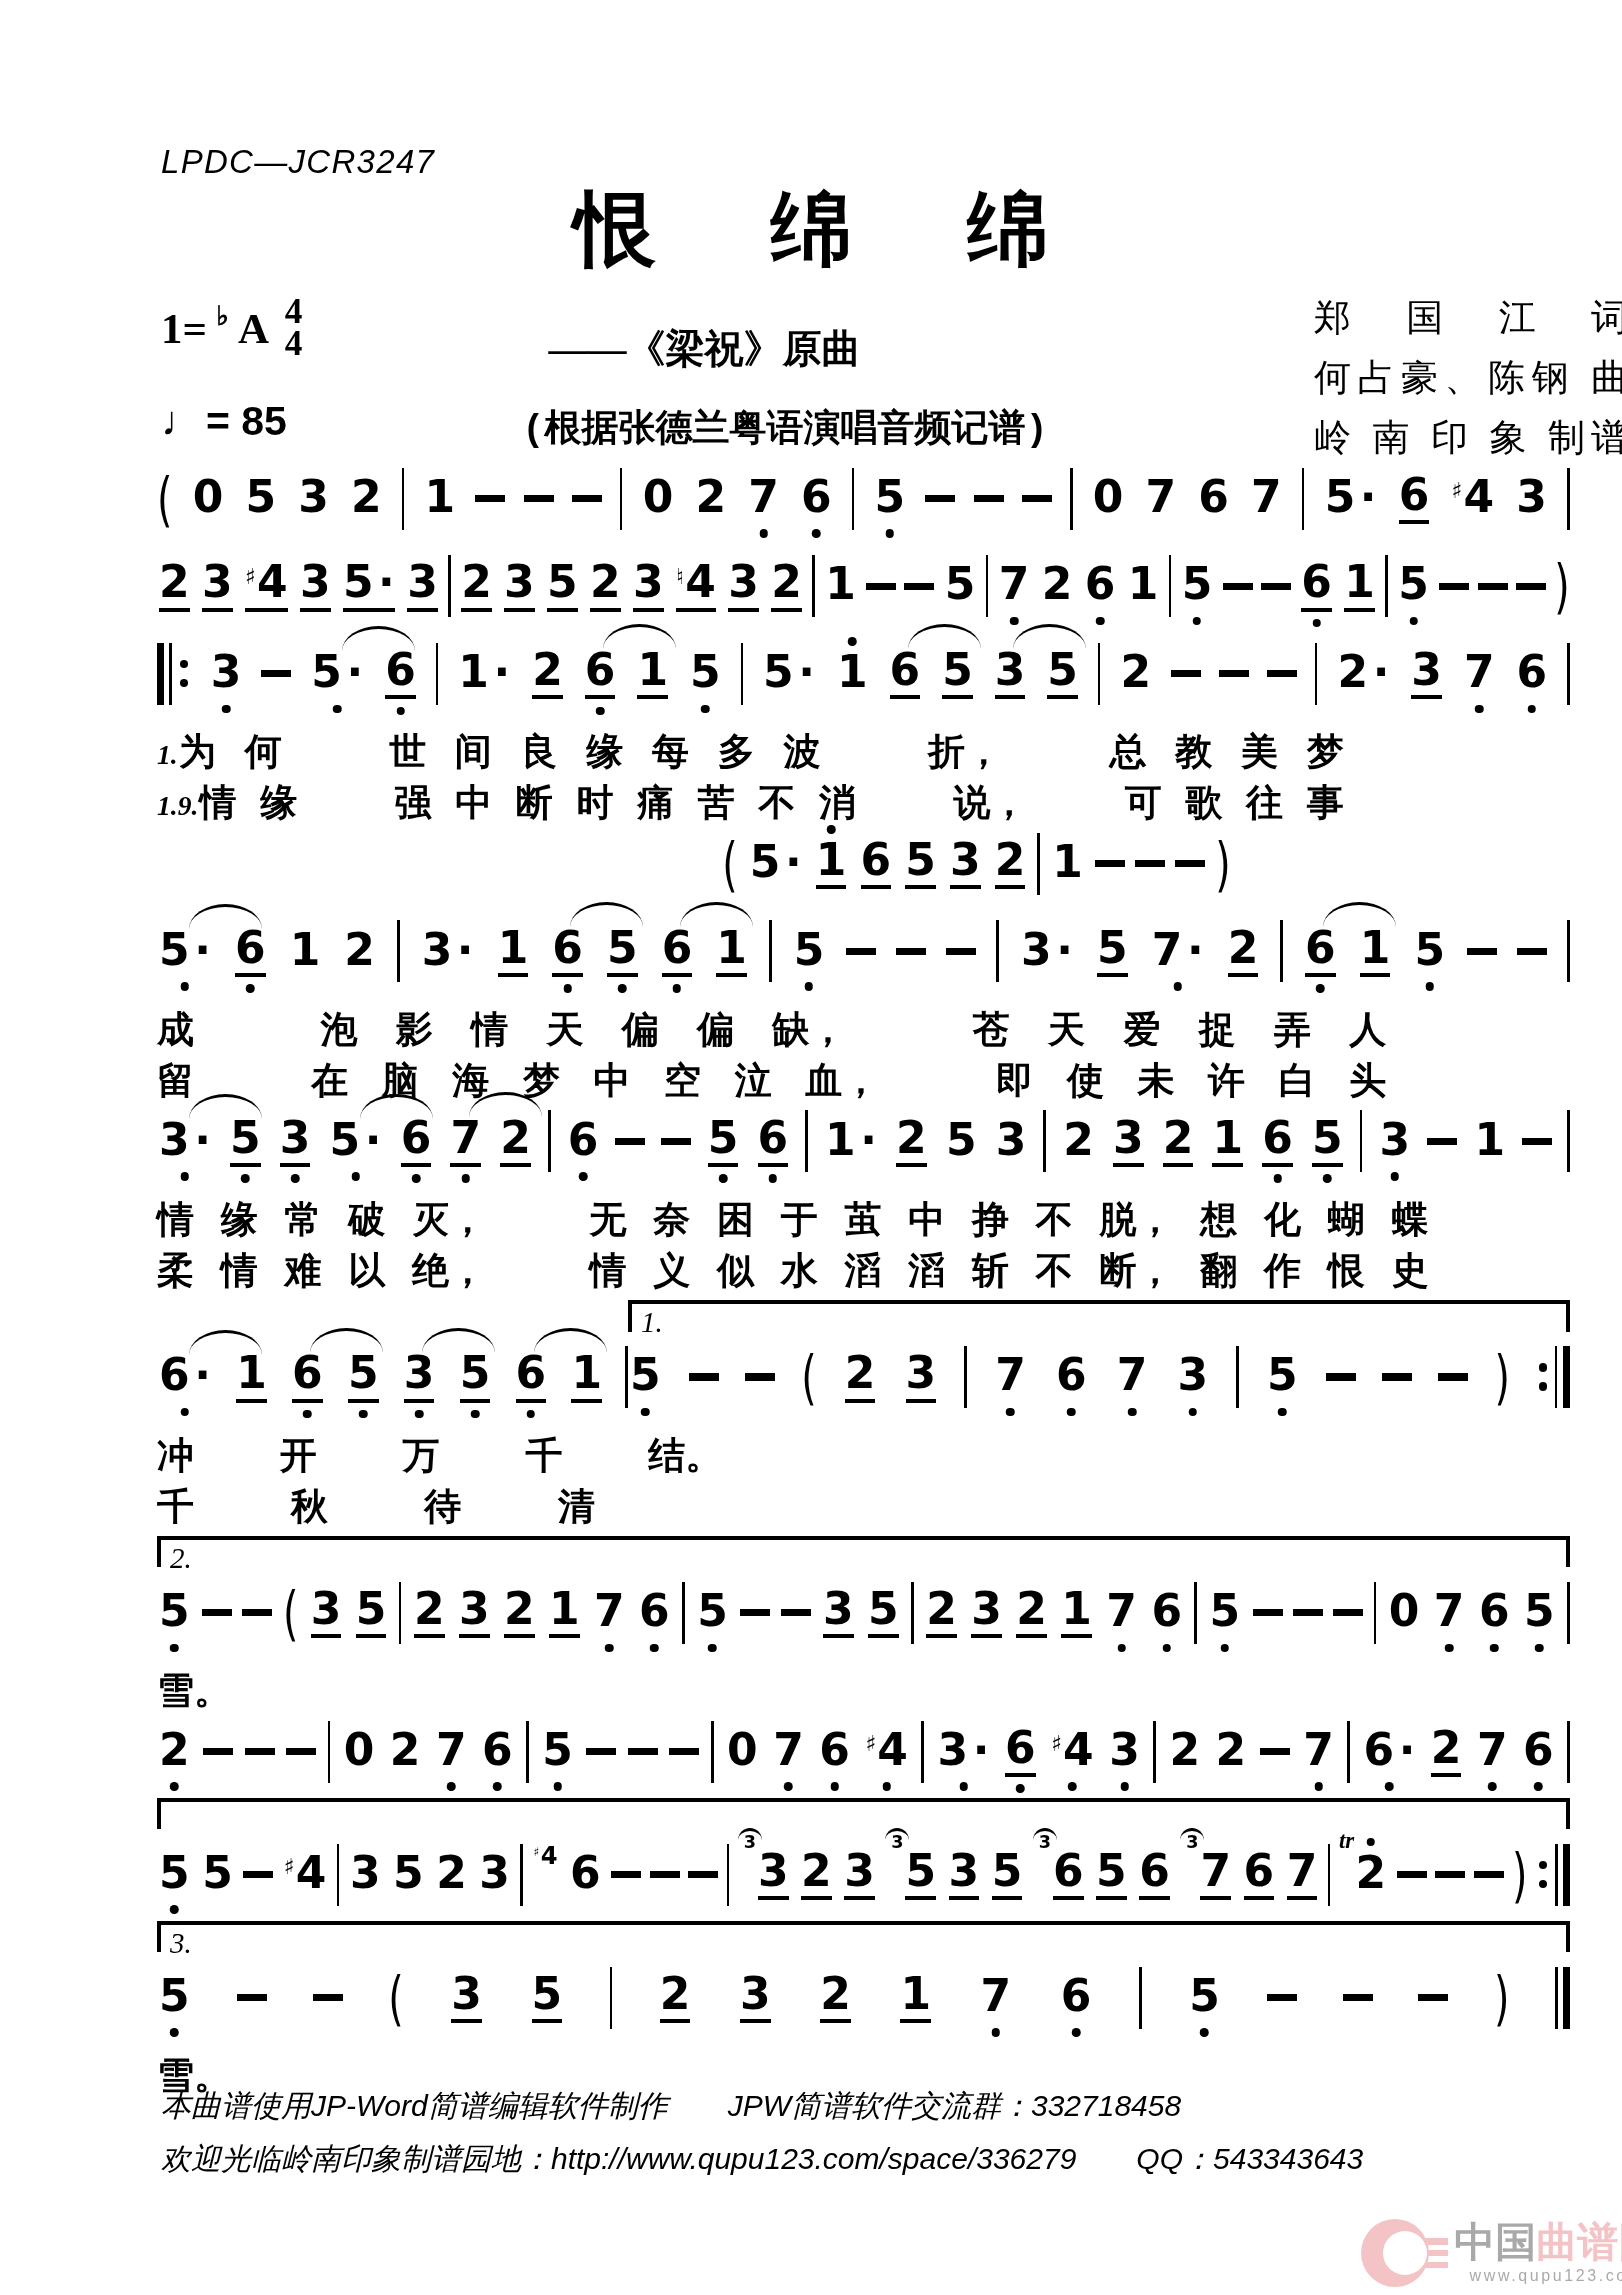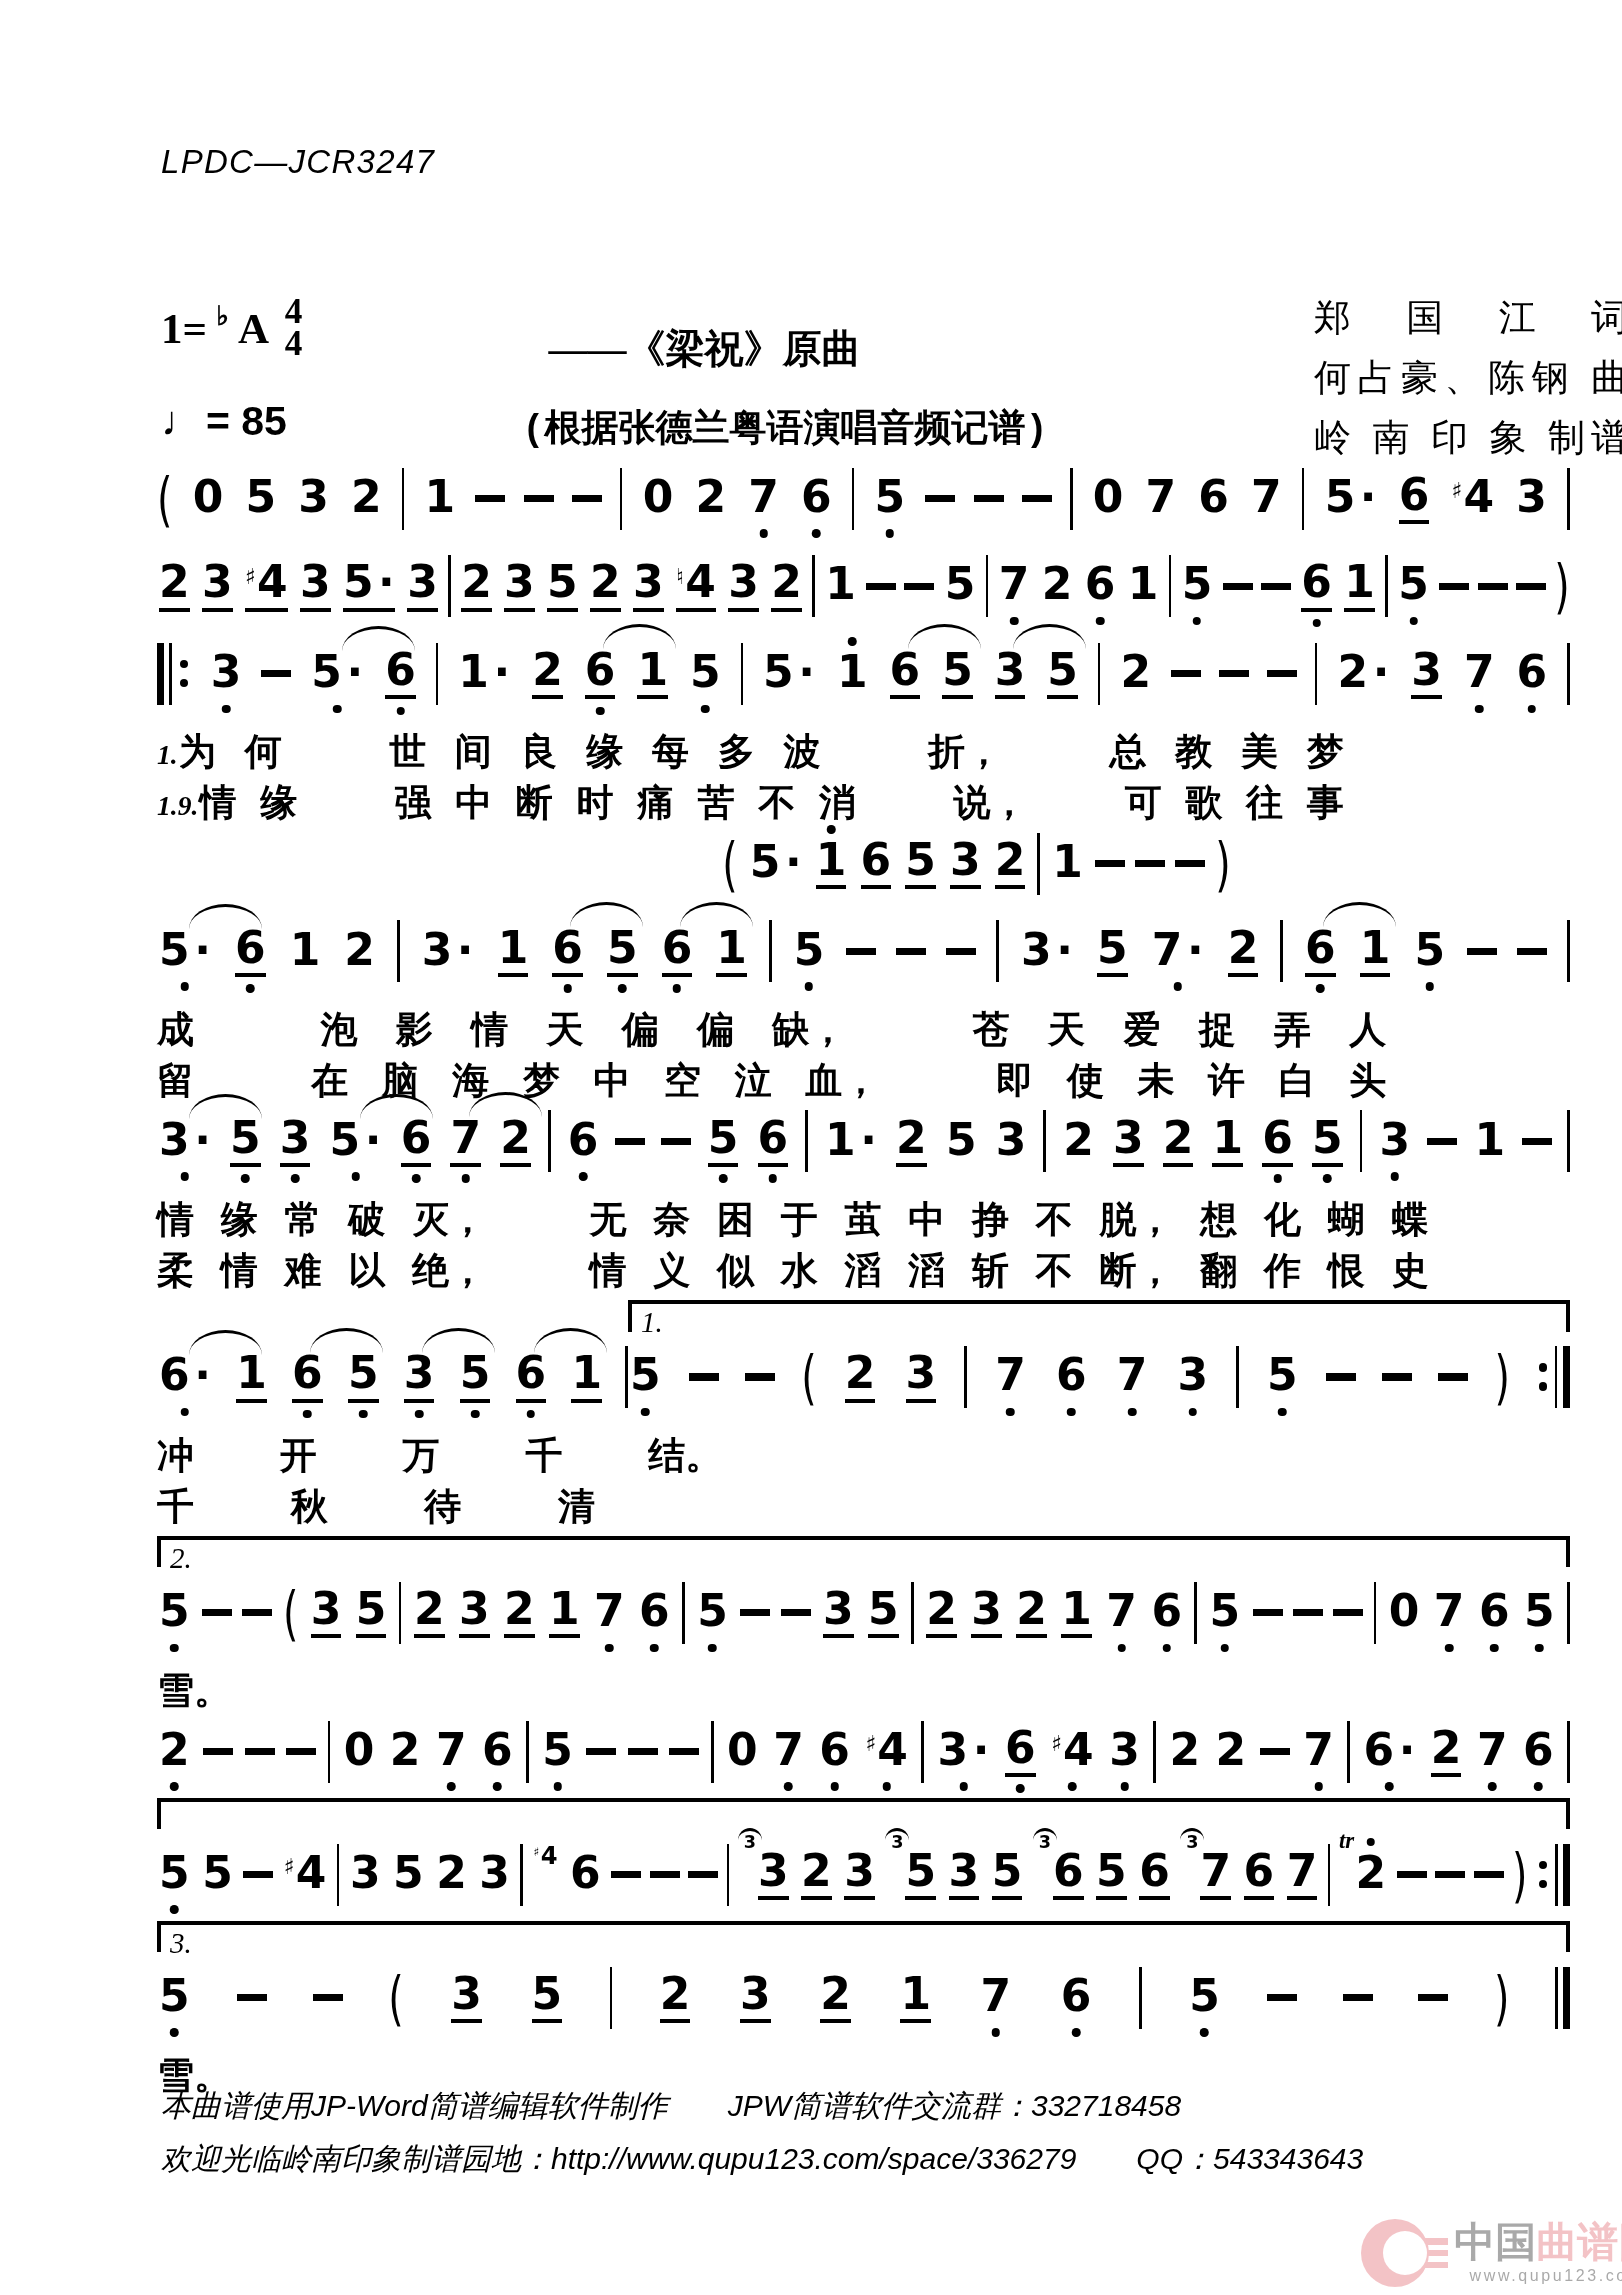--- a/index.html
+++ b/index.html
@@ -66,20 +66,21 @@
   .wm-bars span{display:block;width:29px;height:6.5px;}
   .wm-text{line-height:1;}
   .wm-brand{font-size:41px;font-weight:bold;font-family:"Liberation Serif",serif;white-space:nowrap;}
   .wm-url{font-size:16px;letter-spacing:2.6px;margin-top:5.2px;}
 </style>
 </head>
 <body>
 
 <div class="sheet">
   <div class="code">LPDC—JCR3247</div>
+  <div class="title">恨 绵 绵</div>
 
   <div class="keysig">
     <span>1=</span>
       <span class="flat">♭</span>
       <span>A</span>
     <span class="frac">
       <span>4</span>
       <span>4</span>
     </span>
   </div>

